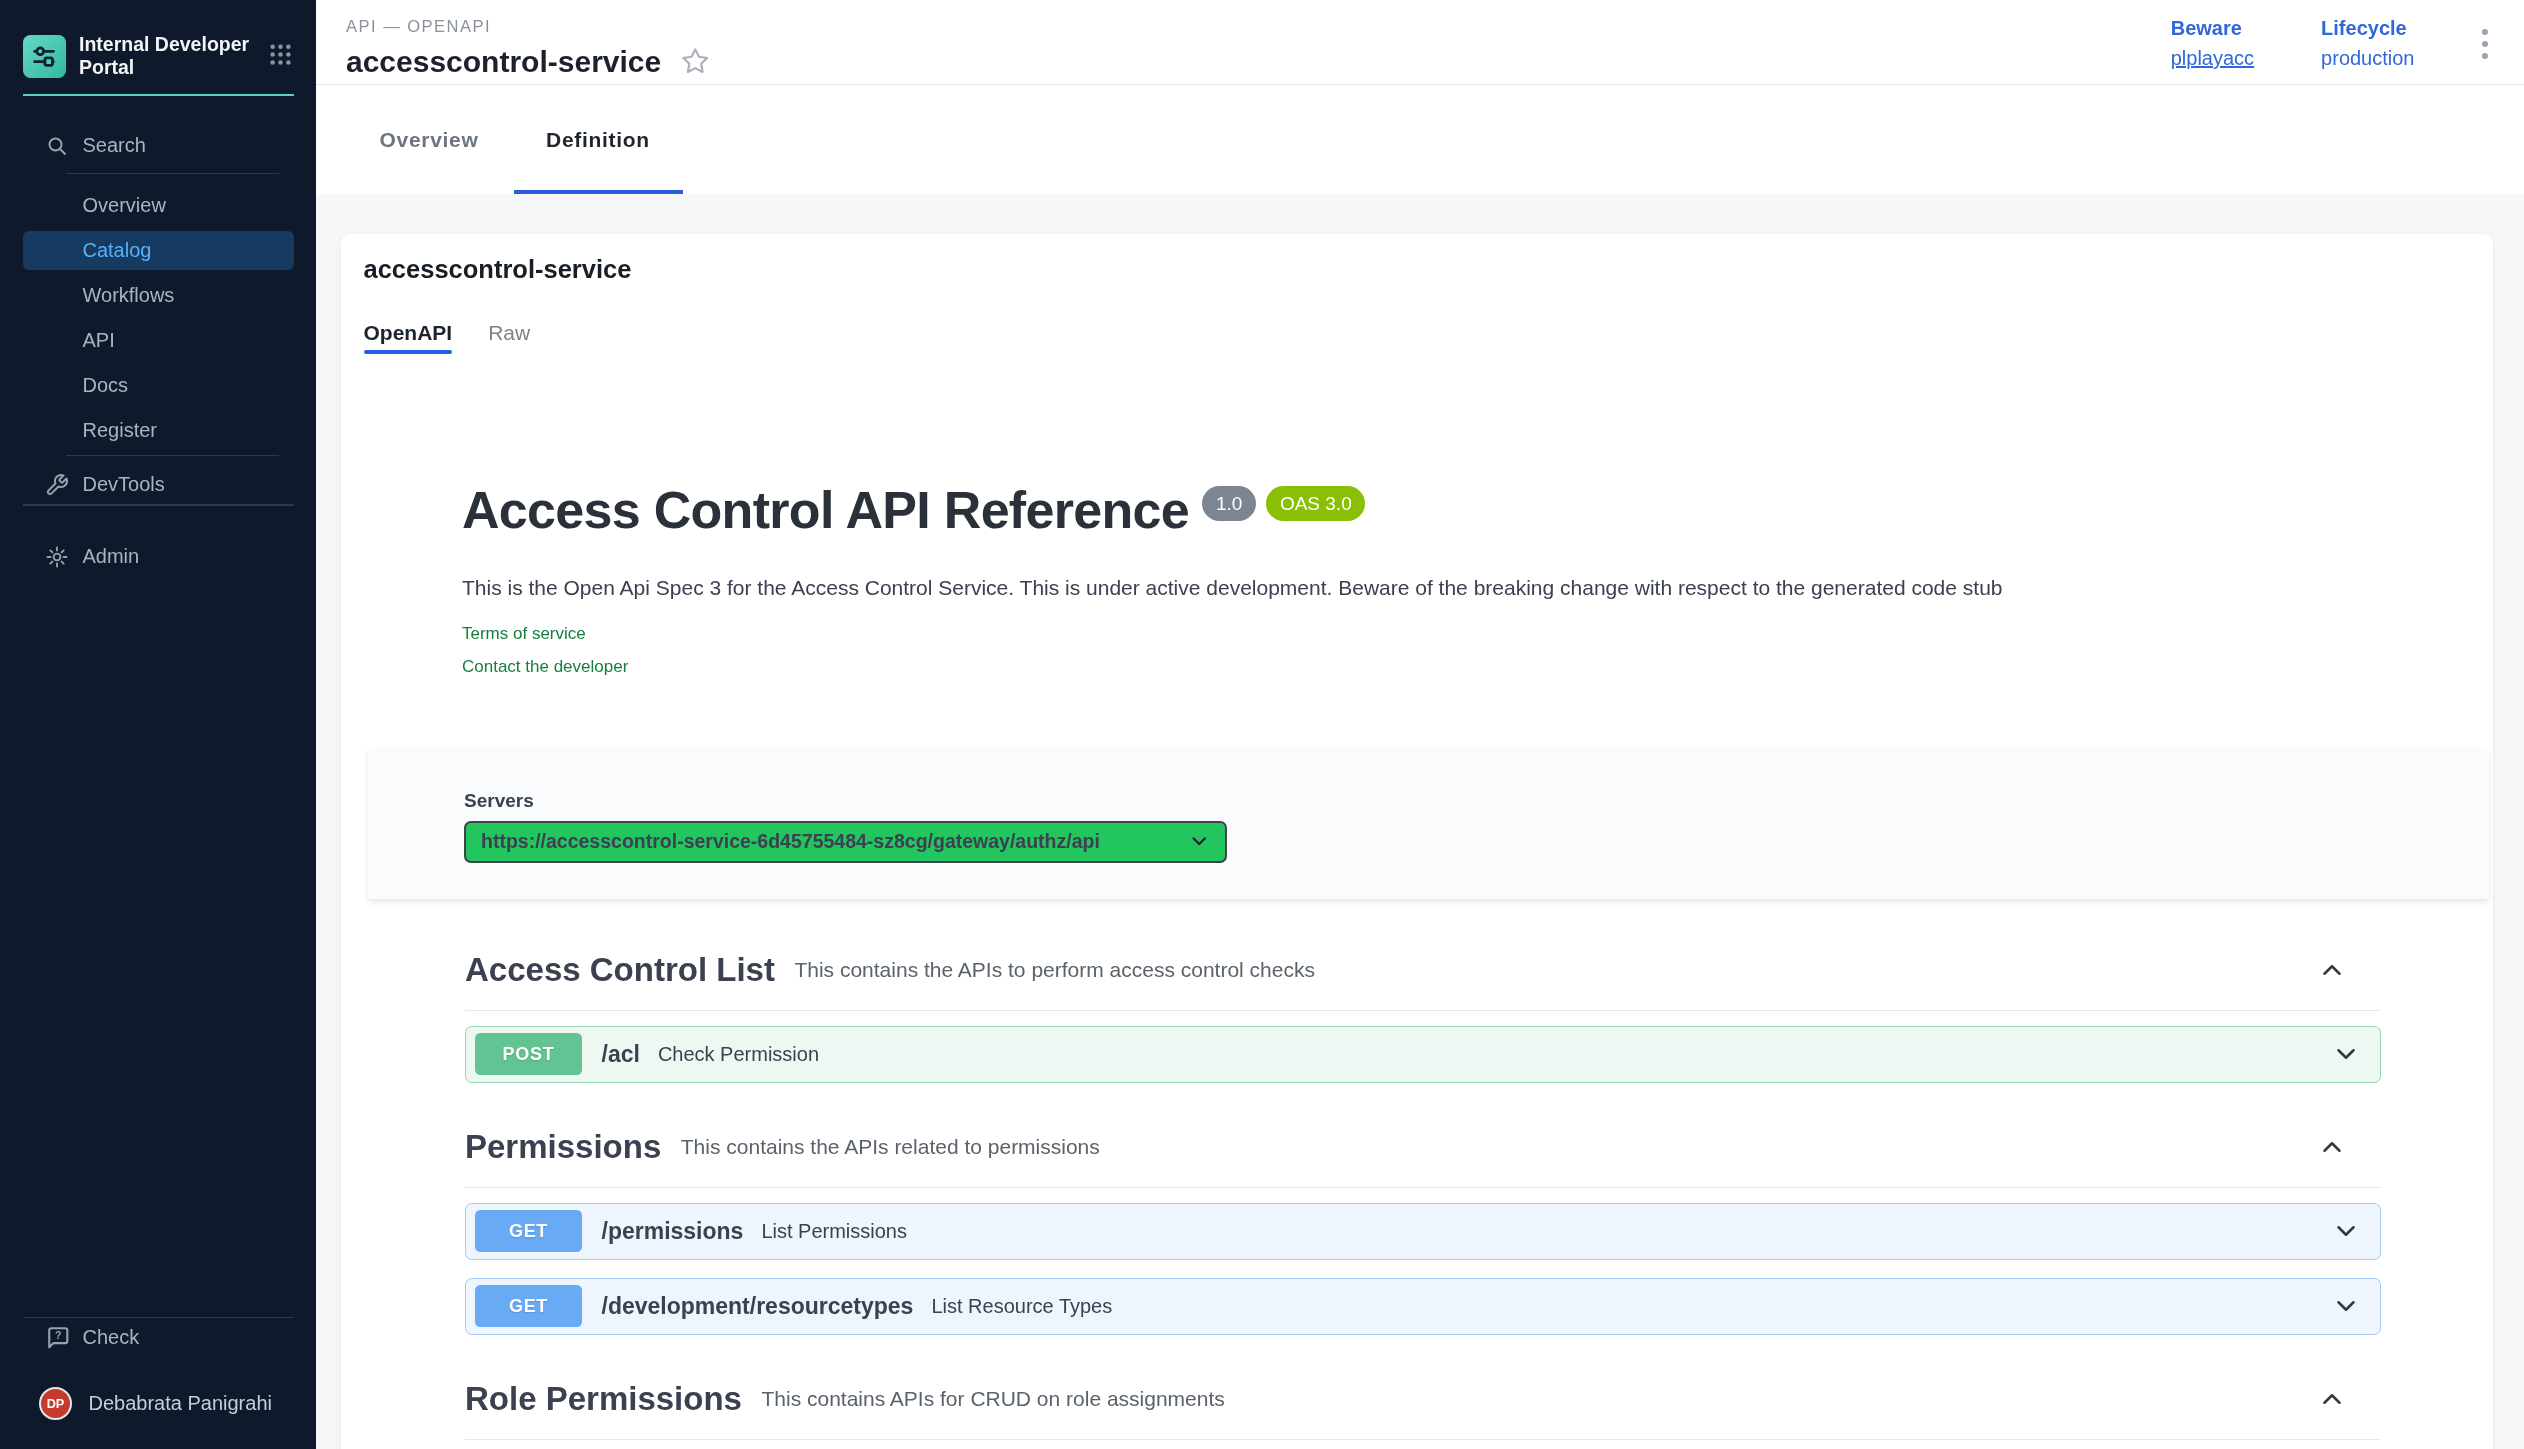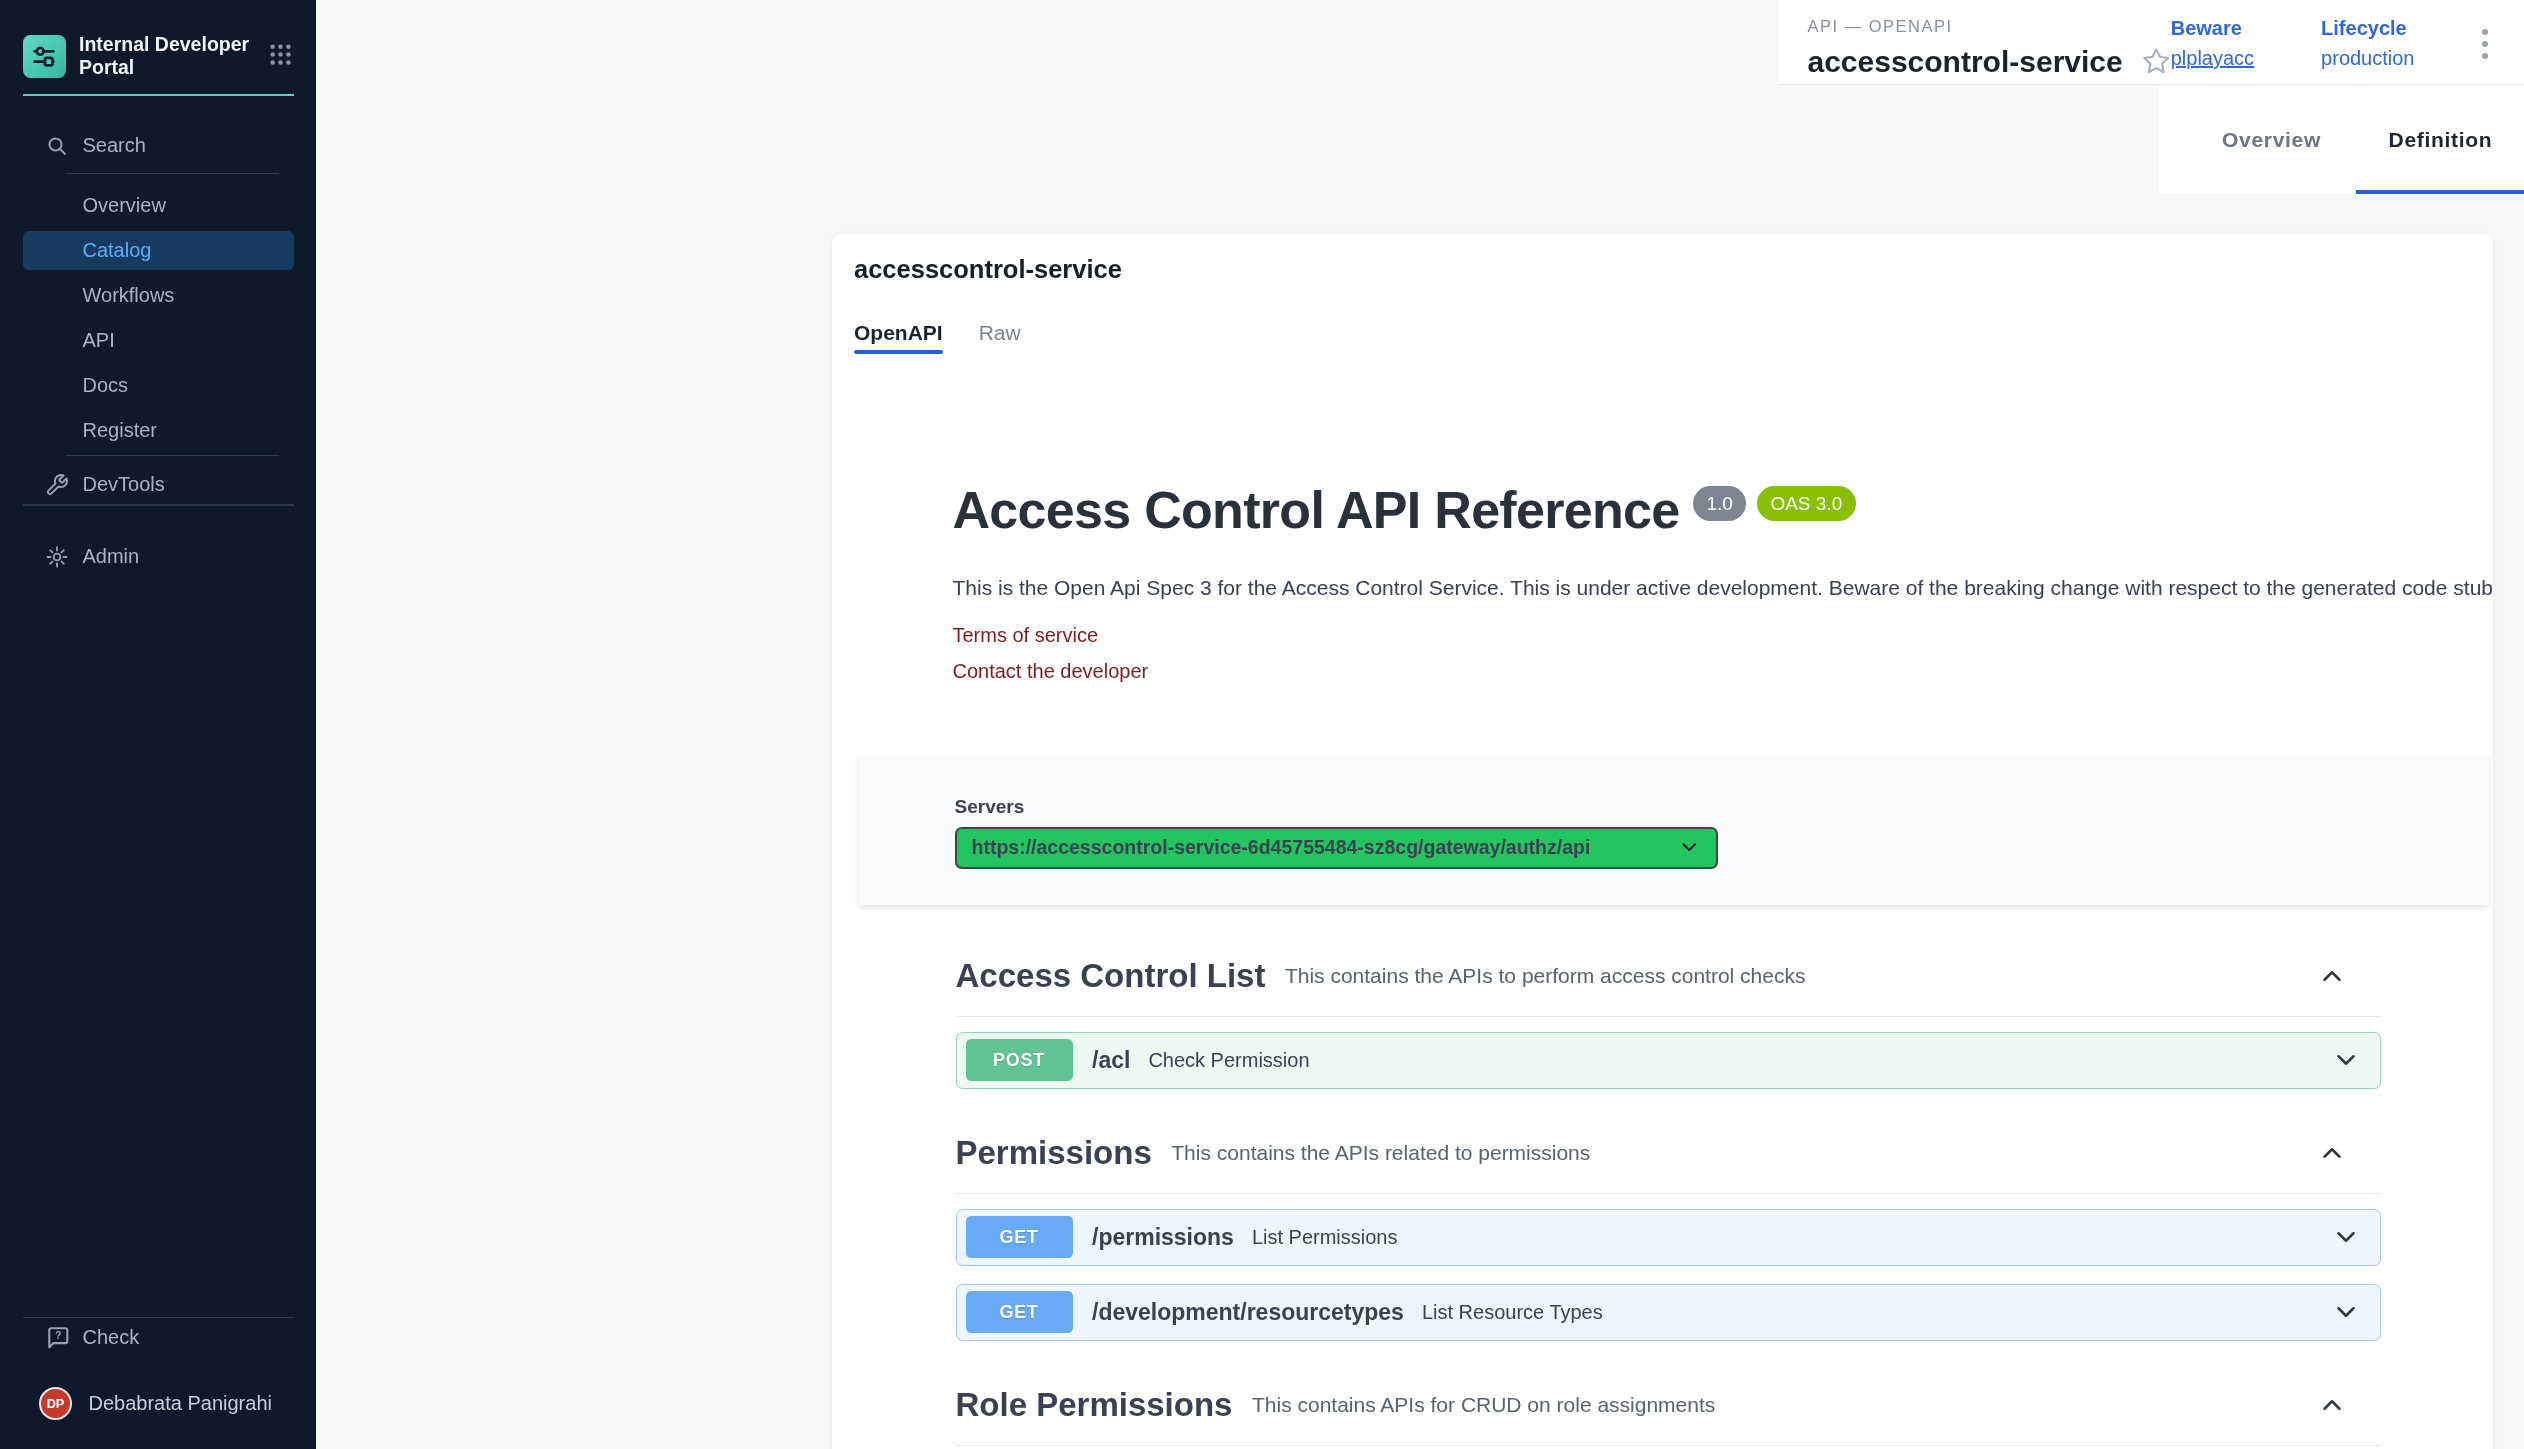--- a/index.html
+++ b/index.html
@@ -51,21 +51,21 @@
   .divider-help { margin-bottom: 21px; }
   .user-row { display: flex; align-items: center; margin: 30px 22.5px 0 22.5px; padding-left: 16.5px; }
   .avatar {
     width: 33px; height: 33px; border-radius: 50%; background: #c43a2d;
     border: 2.2px solid #e8e8e8; color: #fff; font-size: 12.7px; font-weight: bold;
     display: flex; align-items: center; justify-content: center; flex-shrink: 0;
   }
   .user-name { margin-left: 16.5px; color: #c7ced6; font-size: 20px; }
 
   
-  .main { flex: 1; display: flex; flex-direction: column; min-width: 0; align-items: flex-end; }
+  .main { flex: 1; display: flex; flex-direction: column; min-width: 0; }
 
   .page-header {
     height: 85px; background: #fff; border-bottom: 1.5px solid #e4e7eb;
     display: flex; padding: 0 30px; flex-shrink: 0;
   }
   .ph-left { flex: 1; padding-top: 16.5px; }
   .breadcrumb { font-size: 16.5px; letter-spacing: 1.5px; color: #8a919c; }
   .title-row { display: flex; align-items: center; margin-top: 9px; }
   .page-title { font-size: 30px; font-weight: bold; color: #1b222b; }
   .star-icon { margin-left: 19.5px; color: #a9b0bb; display: flex; }
@@ -108,21 +108,21 @@
   .sw-title-row { display: flex; align-items: flex-start; }
   .sw-title { font-size: 52px; font-weight: bold; color: #2b313b; letter-spacing: -0.7px; }
   .badges { display: flex; gap: 10.5px; margin: 6px 0 0 13.5px; }
   .badge {
     color: #fff; font-size: 19px; font-weight: normal; border-radius: 21px;
     padding: 6.7px 13.5px; white-space: nowrap;
   }
   .badge.version { background: #7d8492; }
   .badge.oas { background: #89bf04; }
   .sw-desc { margin-top: 36px; font-size: 21px; color: #3b4151; max-width: 1649px; }
-  .sw-link { display: block; margin-top: 12.7px; font-size: 20px; color: #7f1d1d; text-decoration: none; cursor: pointer; }
+  .sw-link { display: block; margin-top: 12.7px; font-size: 17px; color: #15803d; text-decoration: none; cursor: pointer; }
   .sw-link:first-of-type { margin-top: 24px; }
 
   .servers-band {
     margin: 73px 4.5px 0 27px; background: #fafbfc; border-radius: 2.2px;
     box-shadow: 0 2.2px 6px rgba(0,0,0,0.10);
     padding: 40px 0 36px 96px;
   }
   .servers-label { font-size: 19px; font-weight: 600; color: #3b4151; }
   .server-select {
     margin-top: 9px; width: 763px; height: 42px; background: #22c55e;

